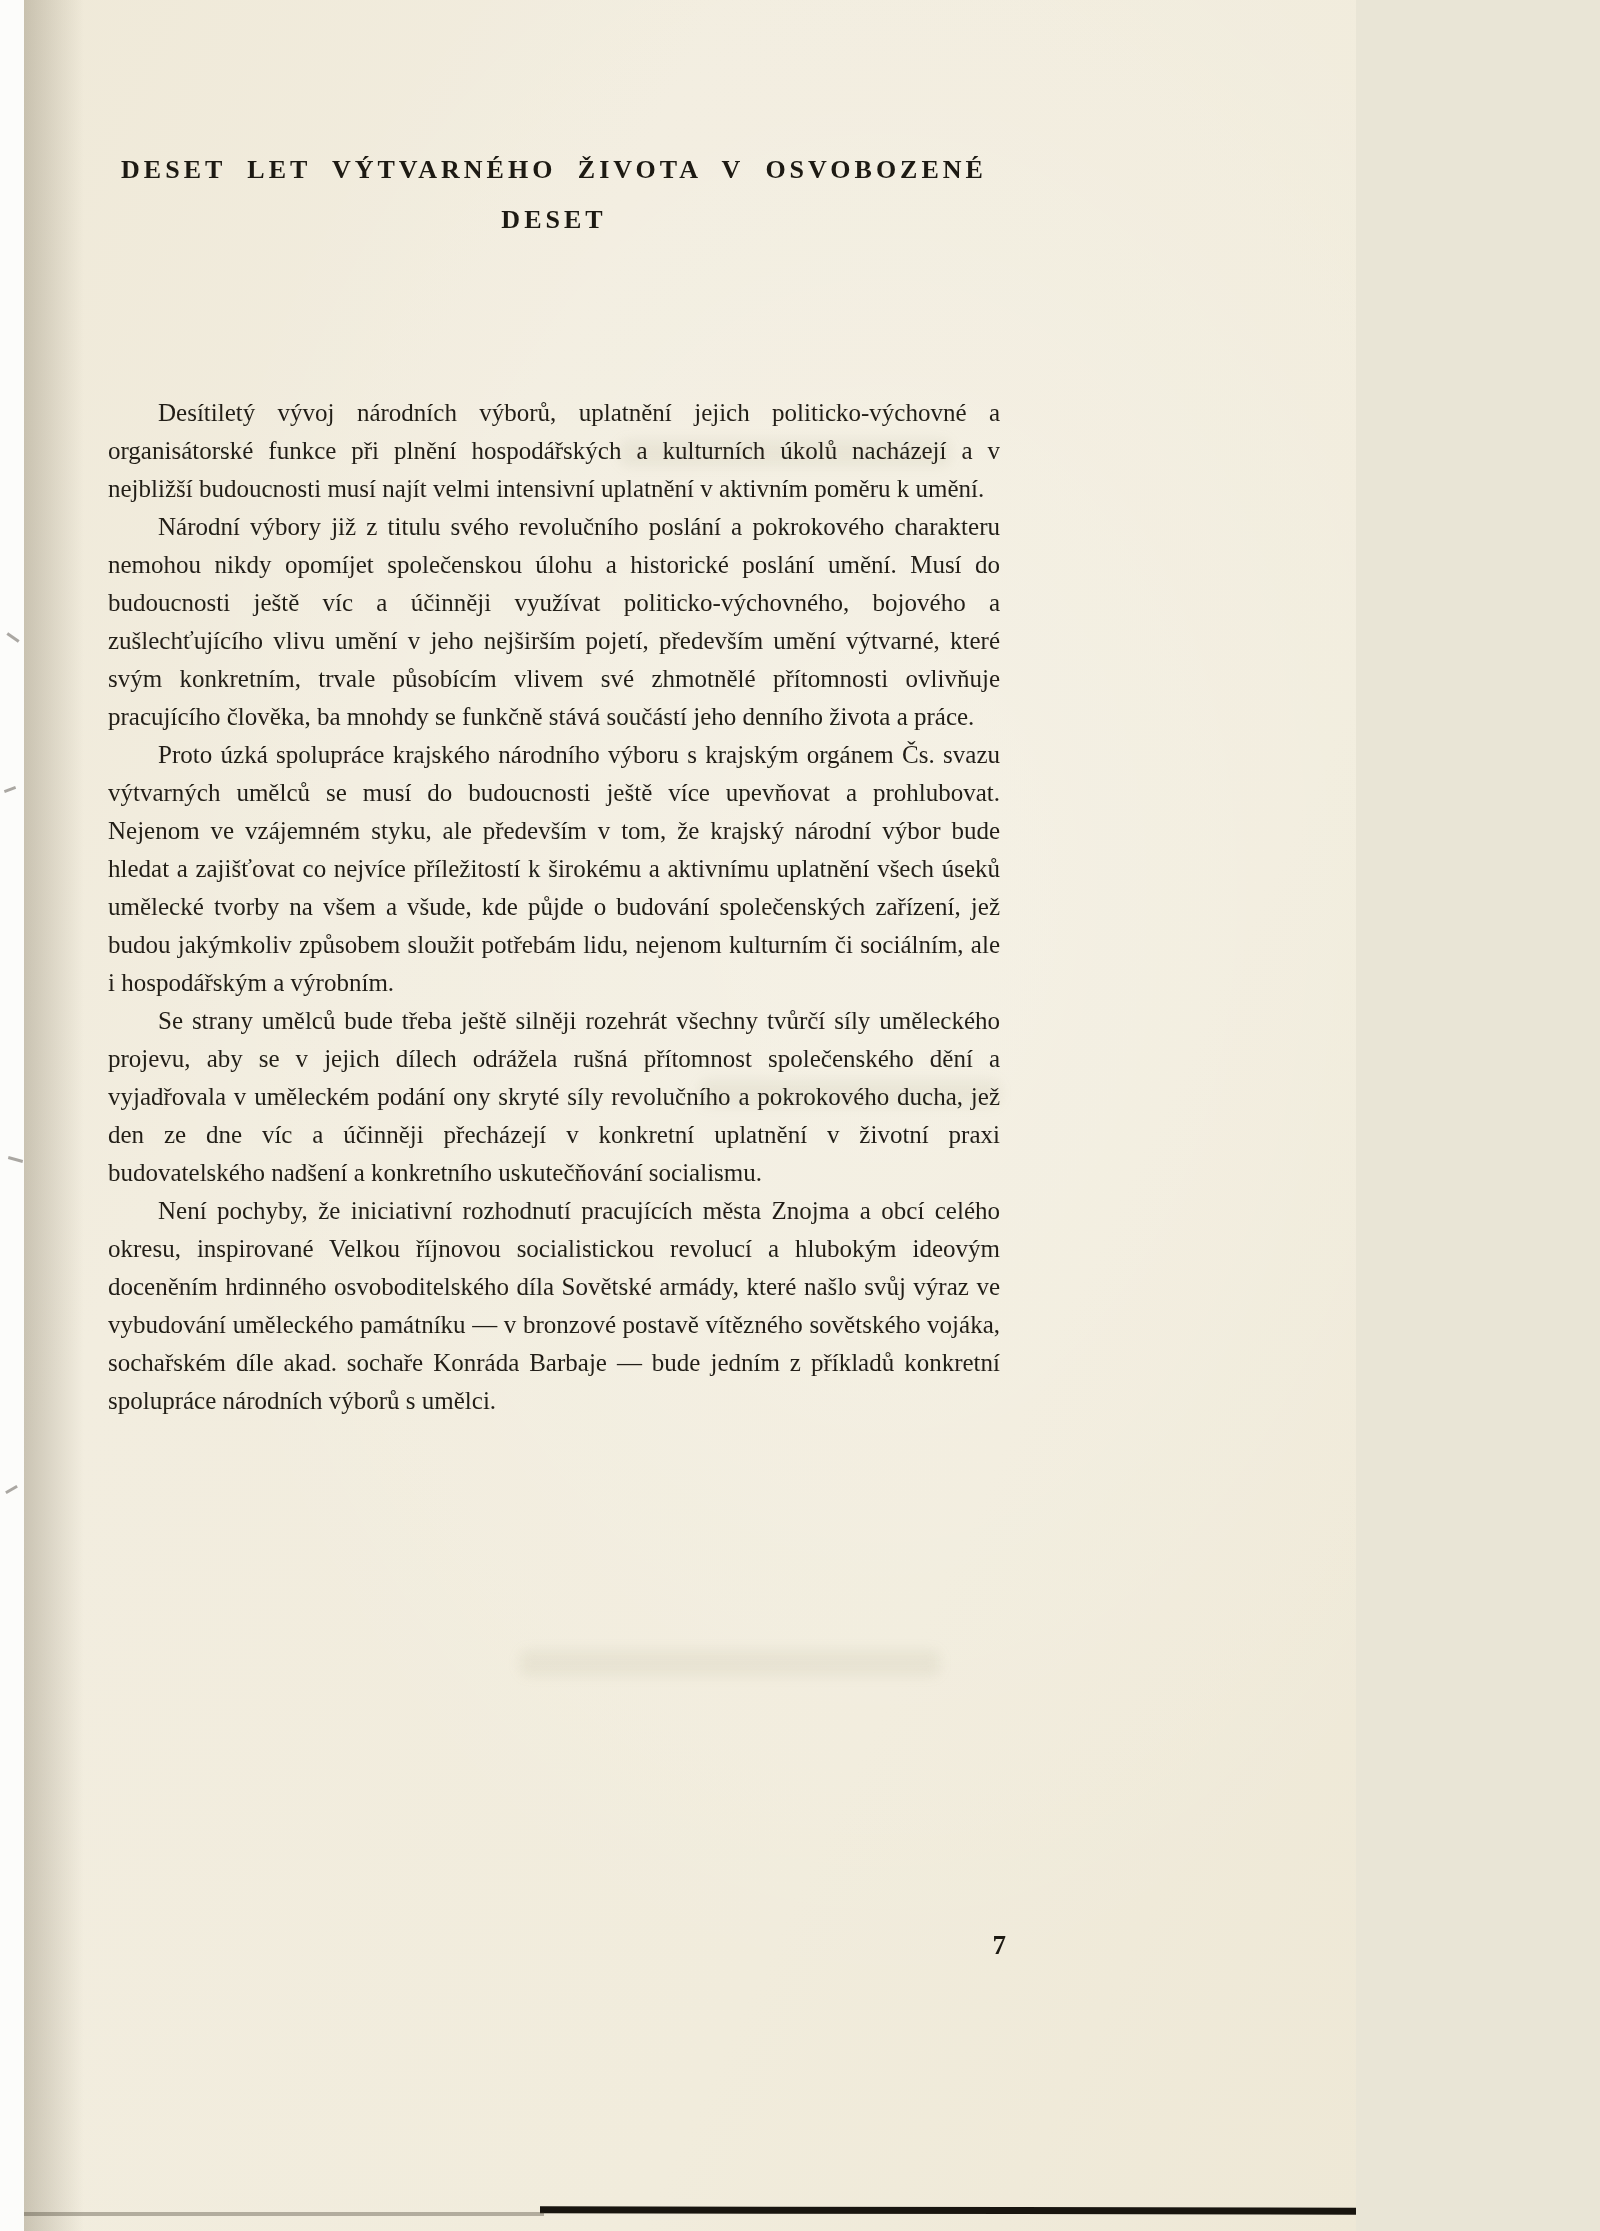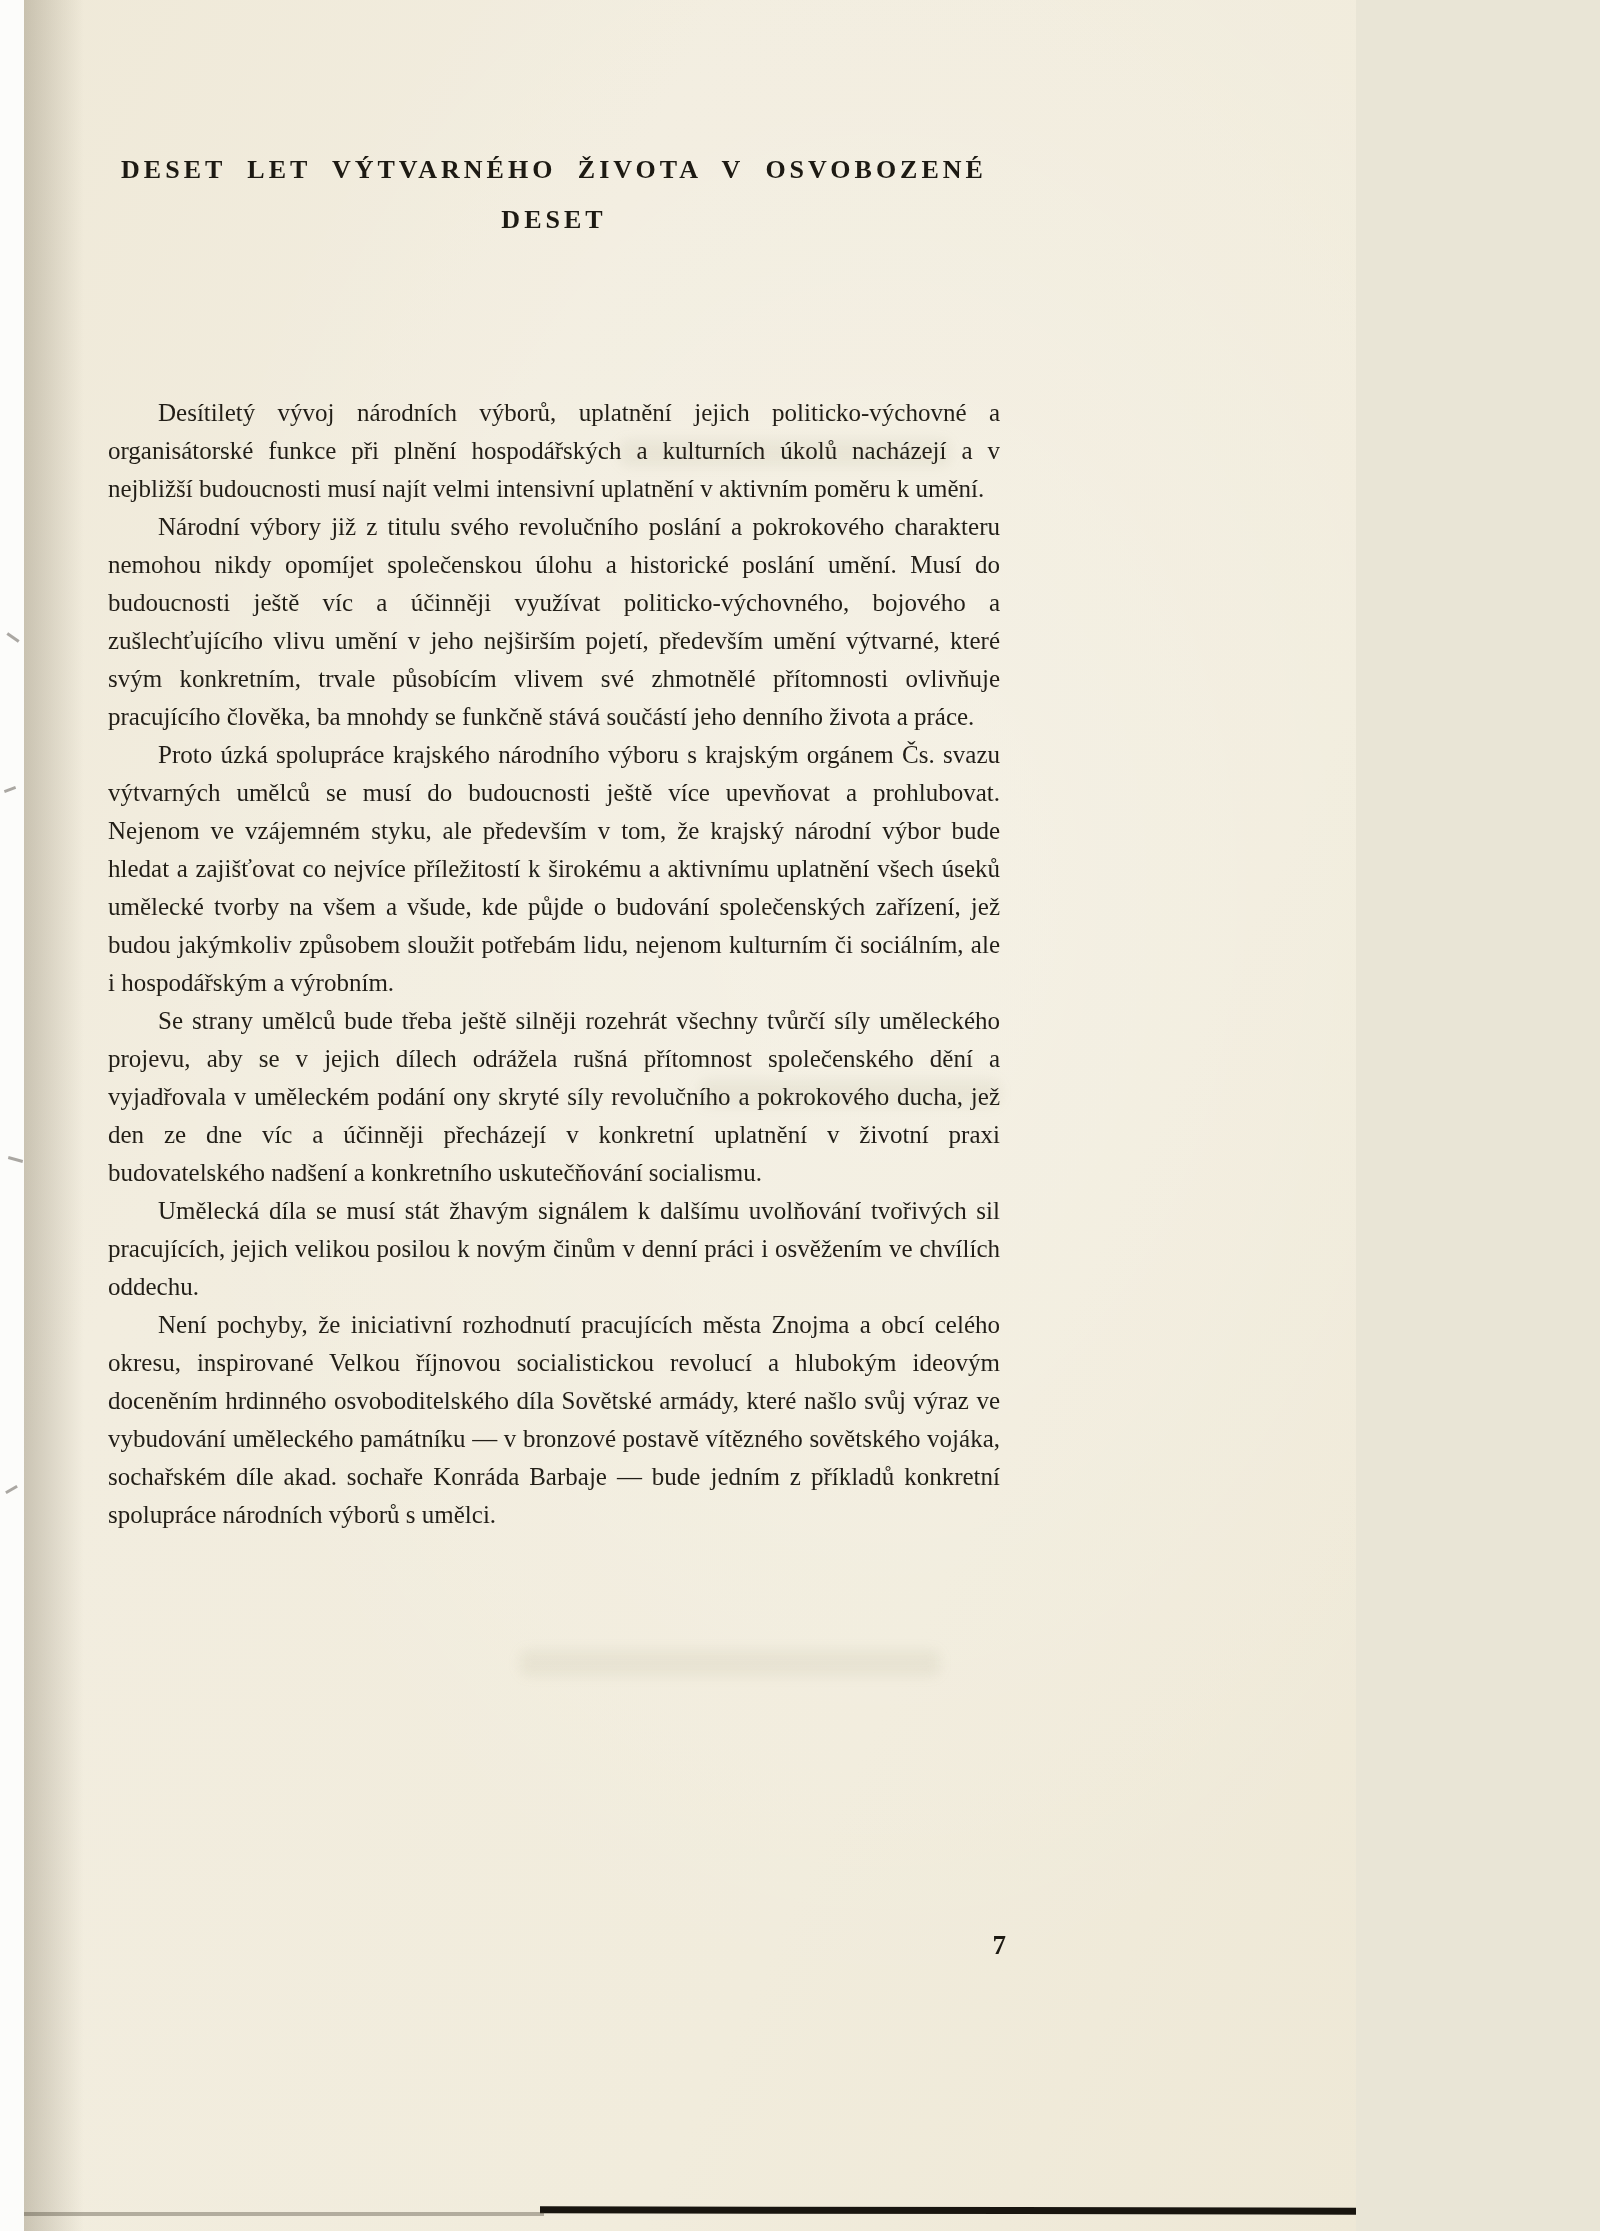--- a/index.html
+++ b/index.html
@@ -126,21 +126,20 @@
   <h1 class="page-title">
     <span class="title-line">DESET LET VÝTVARNÉHO ŽIVOTA V OSVOBOZENÉ</span>
     <span class="title-line">DESET</span>
   </h1>
 
   <div class="body-text">
     <p>Desítiletý vývoj národních výborů, uplatnění jejich politicko-výchovné a organisátorské funkce při plnění hospodářských a kulturních úkolů nacházejí a v nejbližší budoucnosti musí najít velmi intensivní uplatnění v aktivním poměru k umění.</p>
     <p>Národní výbory již z titulu svého revolučního poslání a pokrokového charakteru nemohou nikdy opomíjet společenskou úlohu a historické poslání umění. Musí do budoucnosti ještě víc a účinněji využívat politicko-výchovného, bojového a zušlechťujícího vlivu umění v jeho nejširším pojetí, především umění výtvarné, které svým konkretním, trvale působícím vlivem své zhmotnělé přítomnosti ovlivňuje pracujícího člověka, ba mnohdy se funkčně stává součástí jeho denního života a práce.</p>
     <p>Proto úzká spolupráce krajského národního výboru s krajským orgánem Čs. svazu výtvarných umělců se musí do budoucnosti ještě více upevňovat a prohlubovat. Nejenom ve vzájemném styku, ale především v tom, že krajský národní výbor bude hledat a zajišťovat co nejvíce příležitostí k širokému a aktivnímu uplatnění všech úseků umělecké tvorby na všem a všude, kde půjde o budování společenských zařízení, jež budou jakýmkoliv způsobem sloužit potřebám lidu, nejenom kulturním či sociálním, ale i hospodářským a výrobním.</p>
     <p>Se strany umělců bude třeba ještě silněji rozehrát všechny tvůrčí síly uměleckého projevu, aby se v jejich dílech odrážela rušná přítomnost společenského dění a vyjadřovala v uměleckém podání ony skryté síly revolučního a pokrokového ducha, jež den ze dne víc a účinněji přecházejí v konkretní uplatnění v životní praxi budovatelského nadšení a konkretního uskutečňování socialismu.</p>
-    <p>Umělecká díla se musí stát žhavým signálem k dalšímu uvolňování tvořivých sil pracujících, jejich velikou posilou k novým činům v denní práci i osvěžením ve chvílích oddechu.</p>
     <p>Není pochyby, že iniciativní rozhodnutí pracujících města Znojma a obcí celého okresu, inspirované Velkou říjnovou socialistickou revolucí a hlubokým ideovým doceněním hrdinného osvoboditelského díla Sovětské armády, které našlo svůj výraz ve vybudování uměleckého památníku — v bronzové postavě vítězného sovětského vojáka, sochařském díle akad. sochaře Konráda Barbaje — bude jedním z příkladů konkretní spolupráce národních výborů s umělci.</p>
   </div>
 
   <div class="page-number">7</div>
 
   <div class="edge-bottom"></div>
   <div class="edge-bottom-faint"></div>
 
 </div>
 

